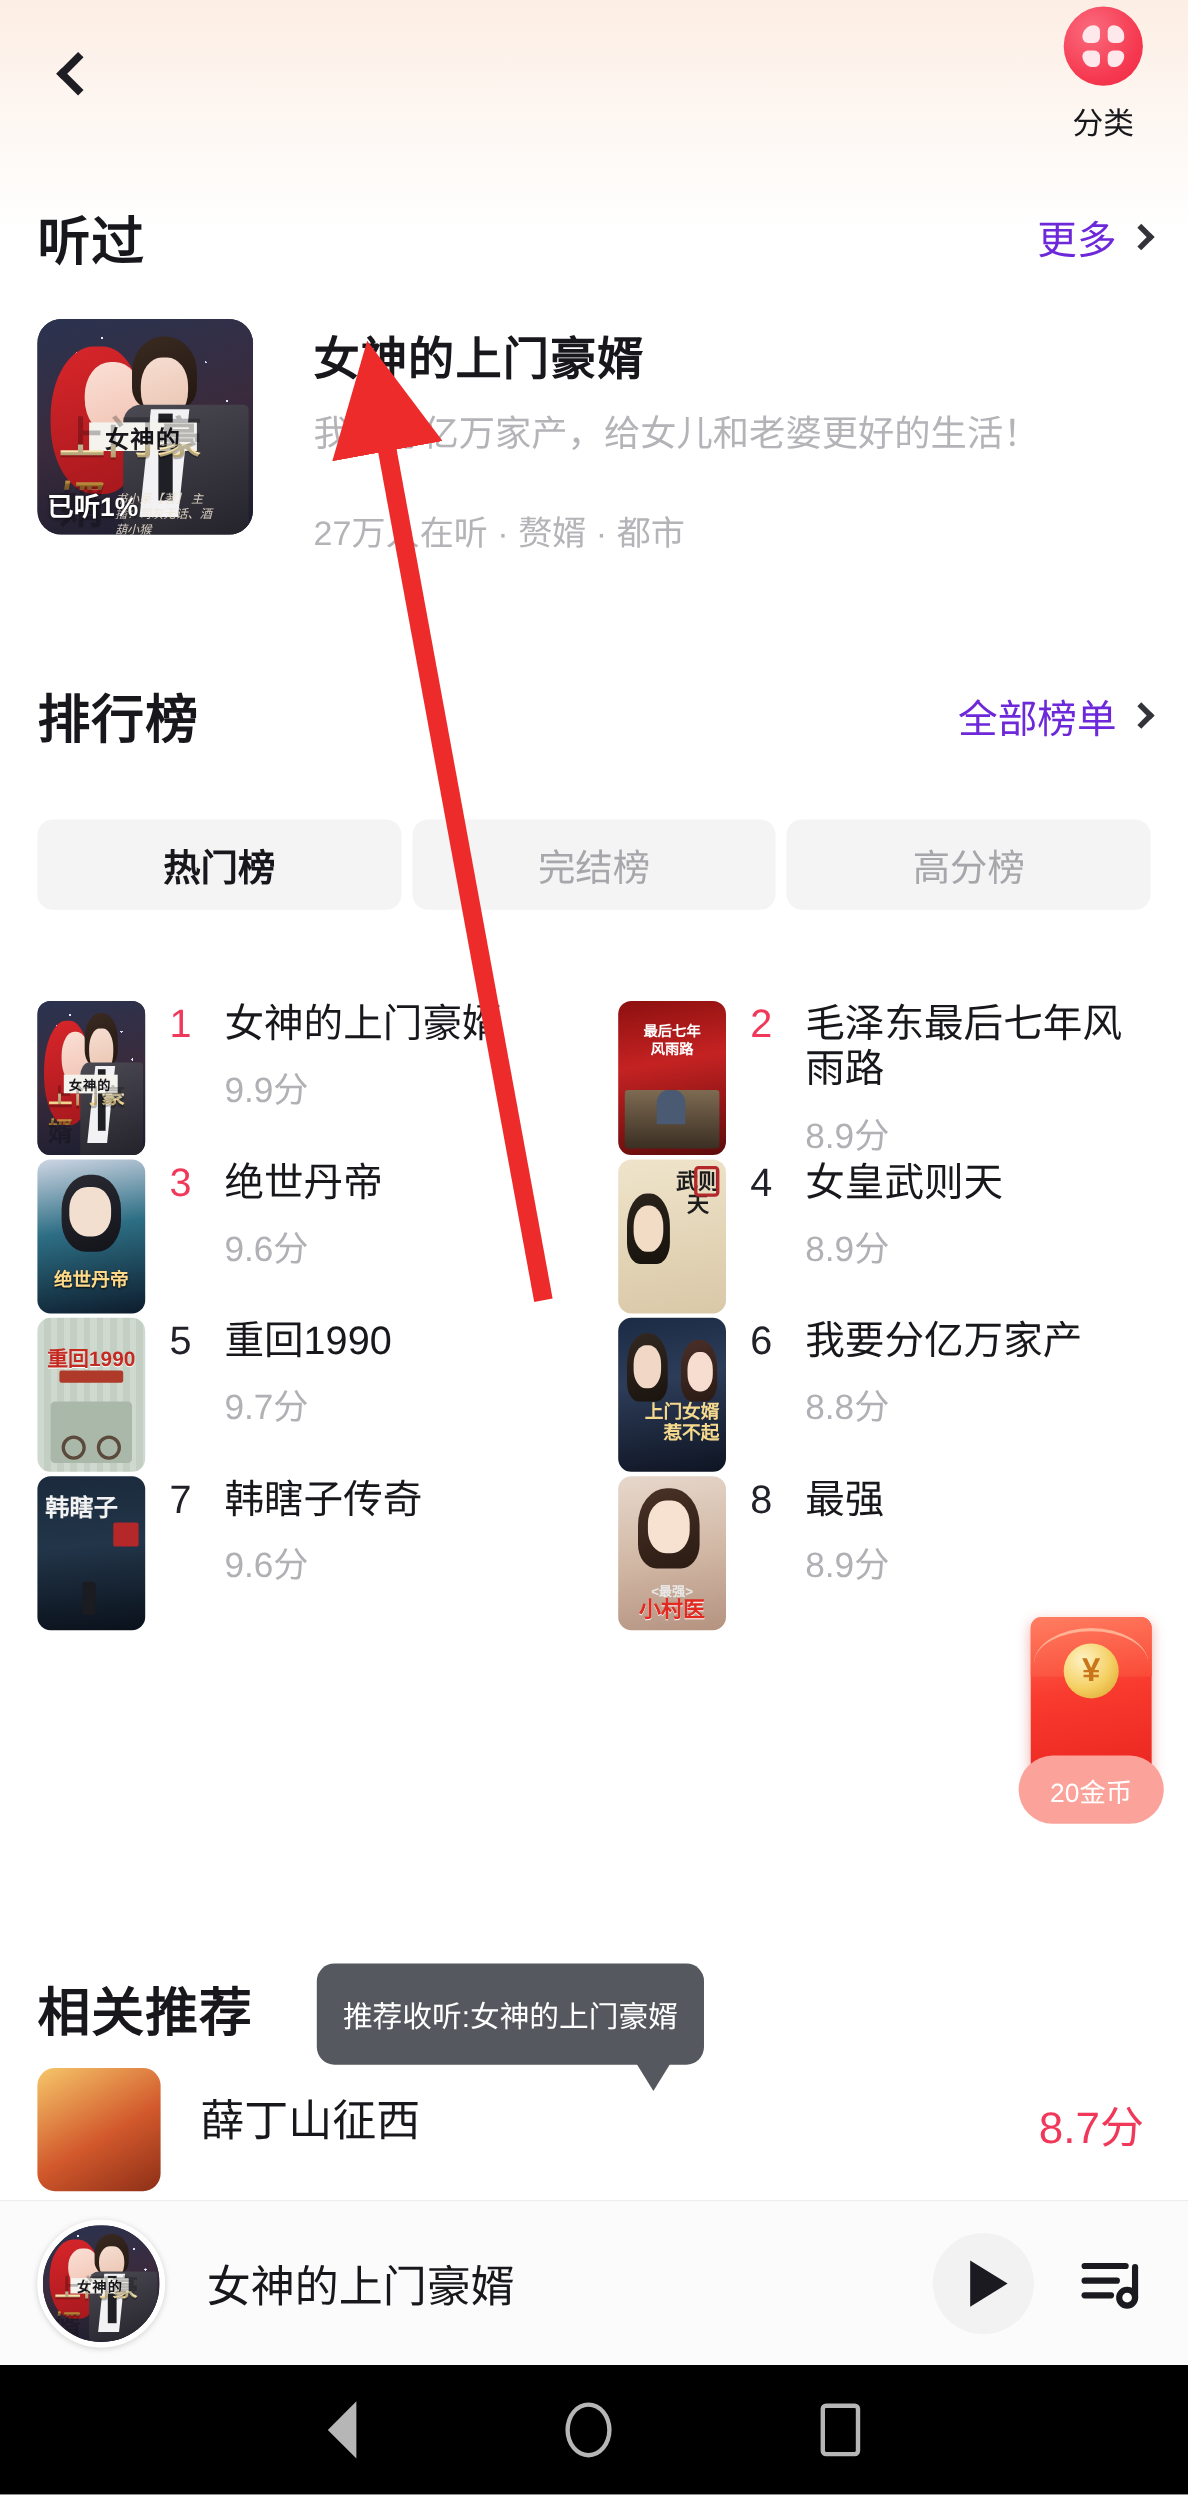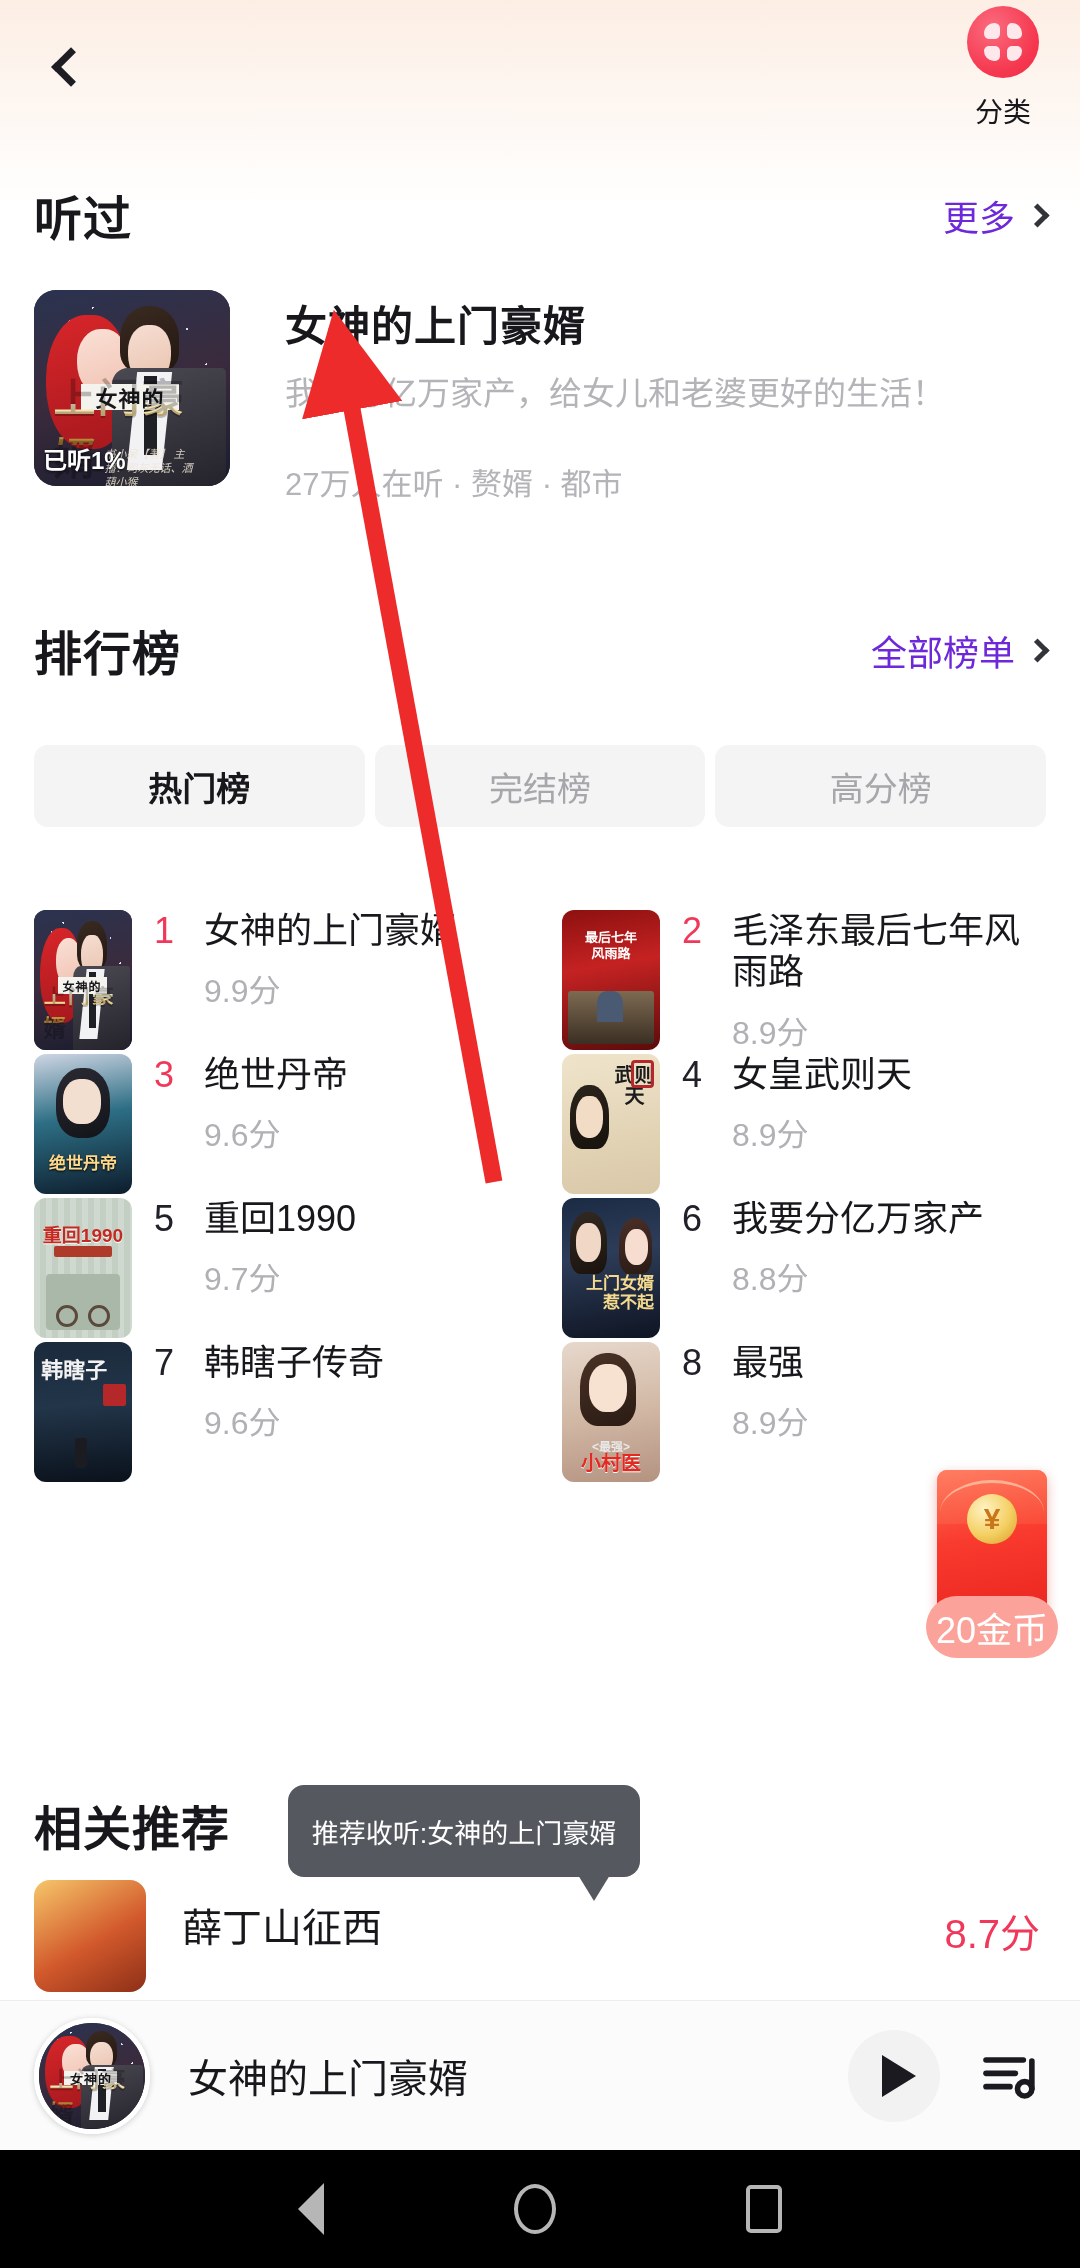--- a/index.html
+++ b/index.html
@@ -163,21 +163,21 @@
   .packet-coin {
     position:absolute; left:50%; top:24px; transform:translateX(-50%);
     width:50px; height:50px; border-radius:50%;
     background: radial-gradient(circle at 35% 30%, #fff3c4 0%, #f4cf62 55%, #d79c25 100%);
     display:flex; align-items:center; justify-content:center;
     font-size:30px; color:#c9751a; font-weight:bold;
   }
   .packet-pill {
     margin-top:-26px; position:relative; width:132px; height:62px; border-radius:32px;
     background:#fba39a; display:flex; align-items:center; justify-content:center;
-    font-size:36px; color:#ffffff;
+    font-size:24px; color:#ffffff;
   }
 
   
   .tooltip {
     position:absolute; left:288px; top:1785px; width:352px; height:92px;
     background:#55585e; border-radius:16px; display:flex; align-items:center; justify-content:center;
   }
   .tooltip span { font-size:27px; color:#ffffff; white-space:nowrap; }
   .tooltip::after {
     content:""; position:absolute; right:30px; bottom:-24px;

